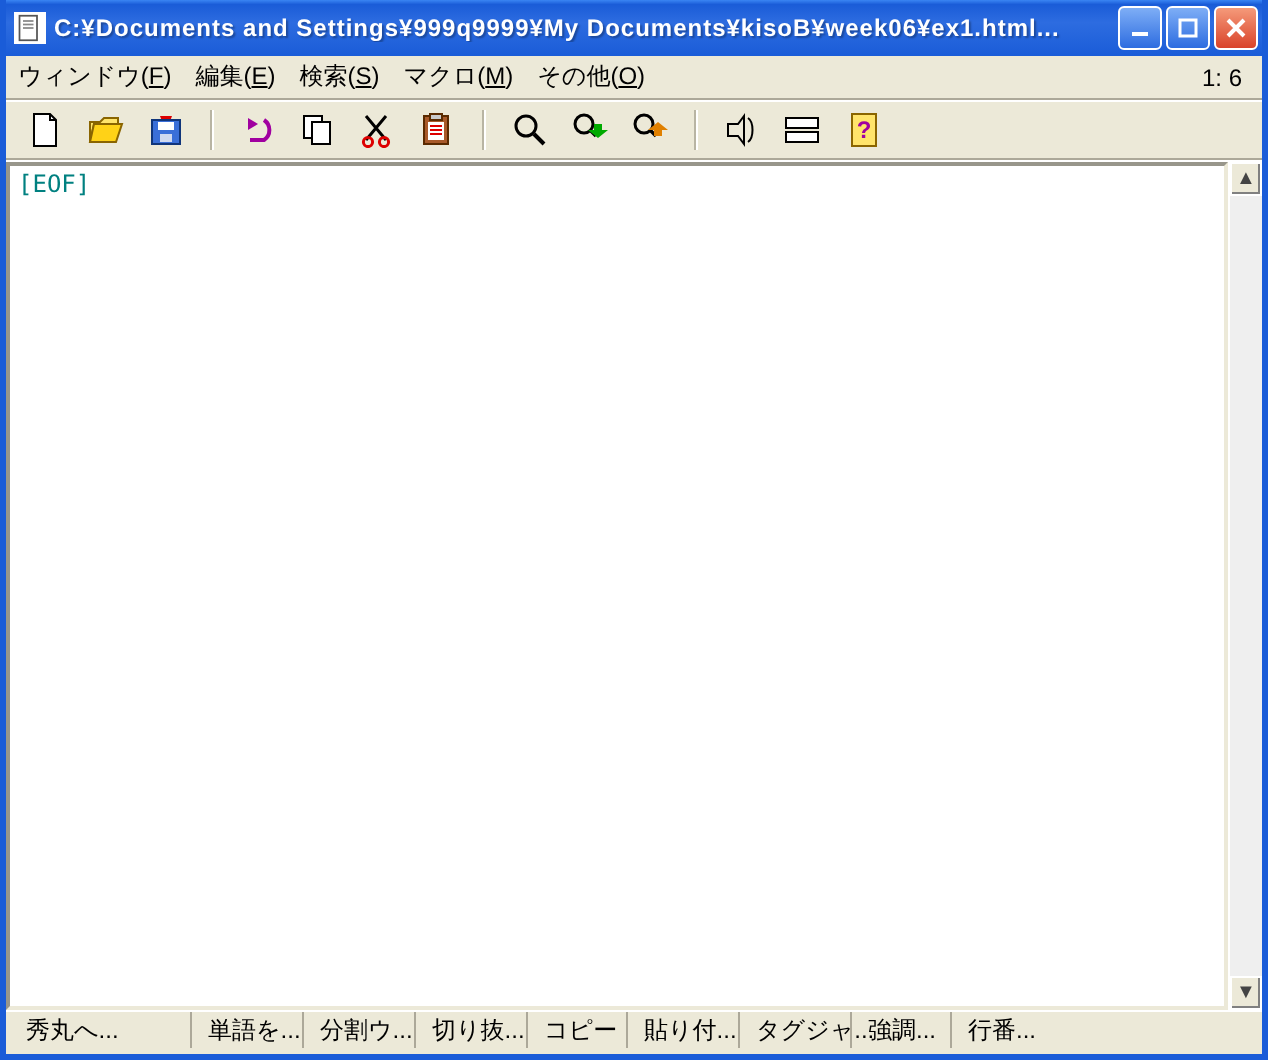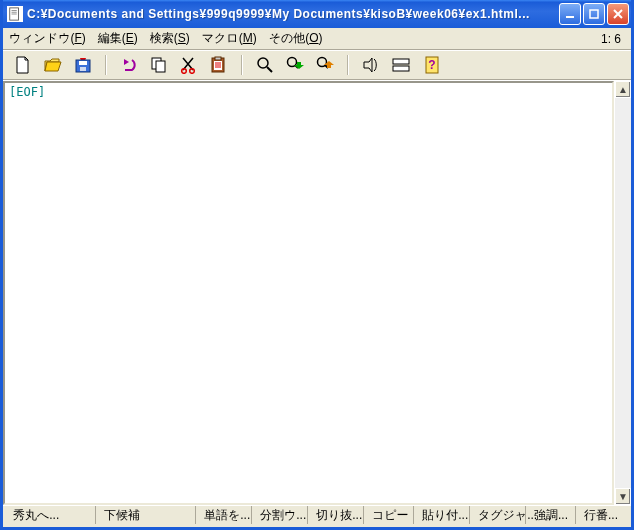--- a/index.html
+++ b/index.html
@@ -287,21 +287,20 @@
     </div>
     <div class="scrollbar-v">
       <div class="scroll-btn">▲</div>
       <div class="scroll-track"></div>
       <div class="scroll-btn">▼</div>
     </div>
   </div>
 
   <div class="statusbar">
     <div class="status-cell" style="width:90px">秀丸へ...</div>
-    <div class="status-cell" style="width:100px">下候補</div>
     <div class="status-cell" style="width:56px">単語を...</div>
     <div class="status-cell" style="width:56px">分割ウ...</div>
     <div class="status-cell" style="width:56px">切り抜...</div>
     <div class="status-cell" style="width:50px">コピー</div>
     <div class="status-cell" style="width:56px">貼り付...</div>
     <div class="status-cell" style="width:56px">タグジャ...</div>
     <div class="status-cell" style="width:50px">強調...</div>
     <div class="status-cell" style="flex:1">行番...</div>
   </div>
 

